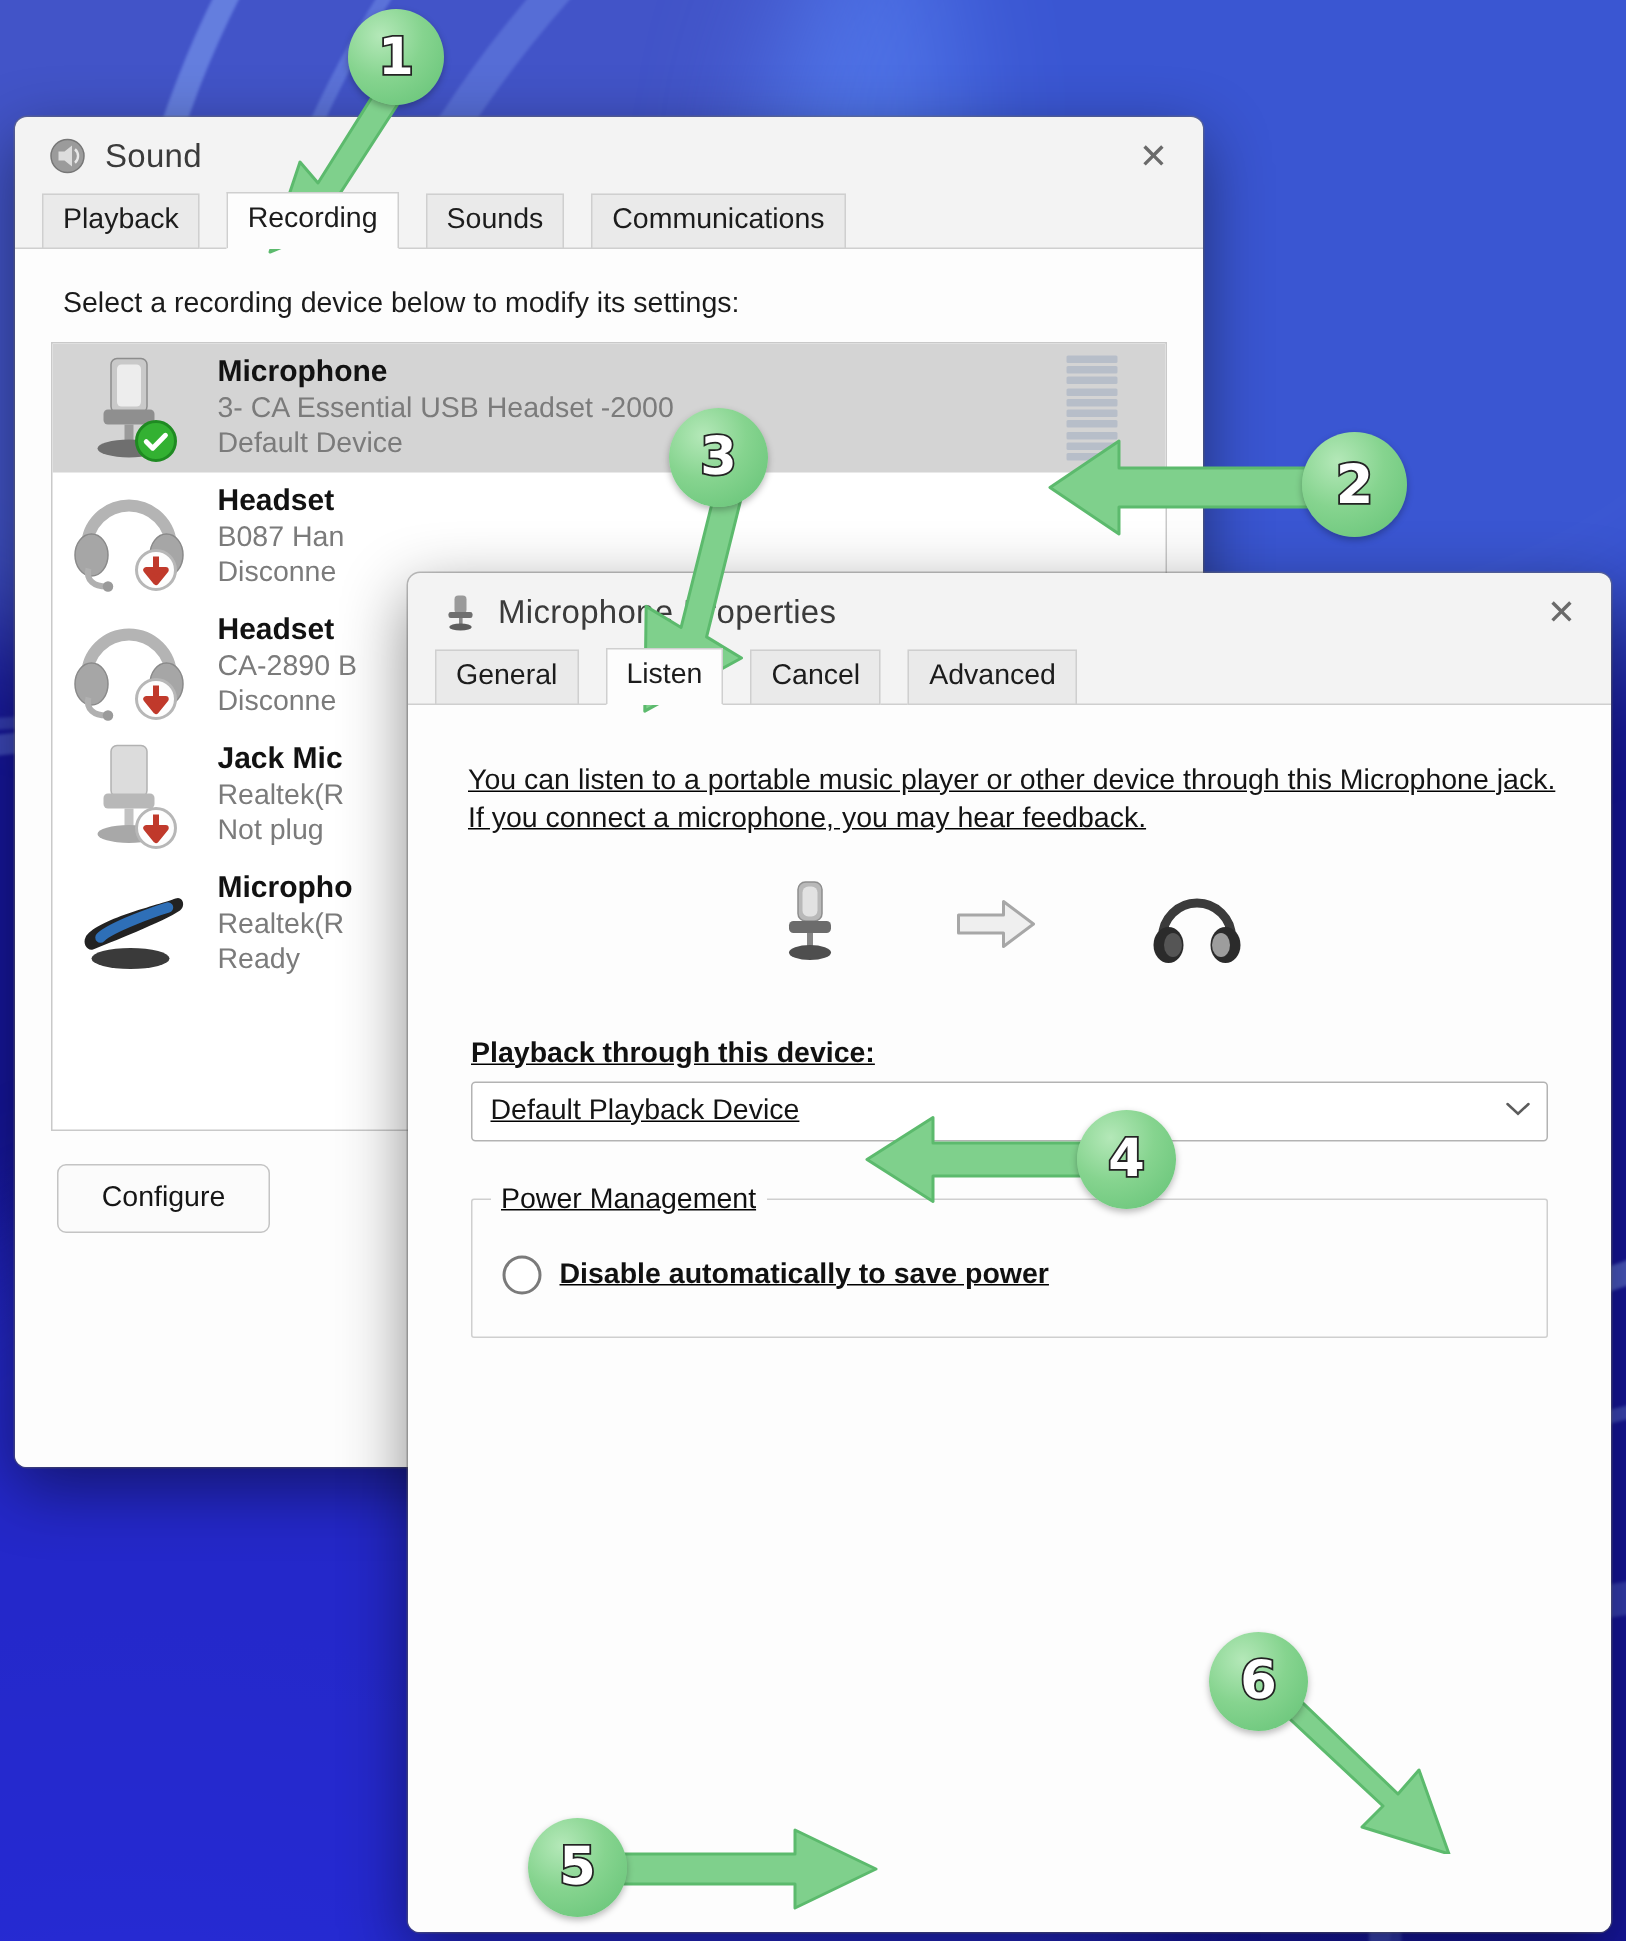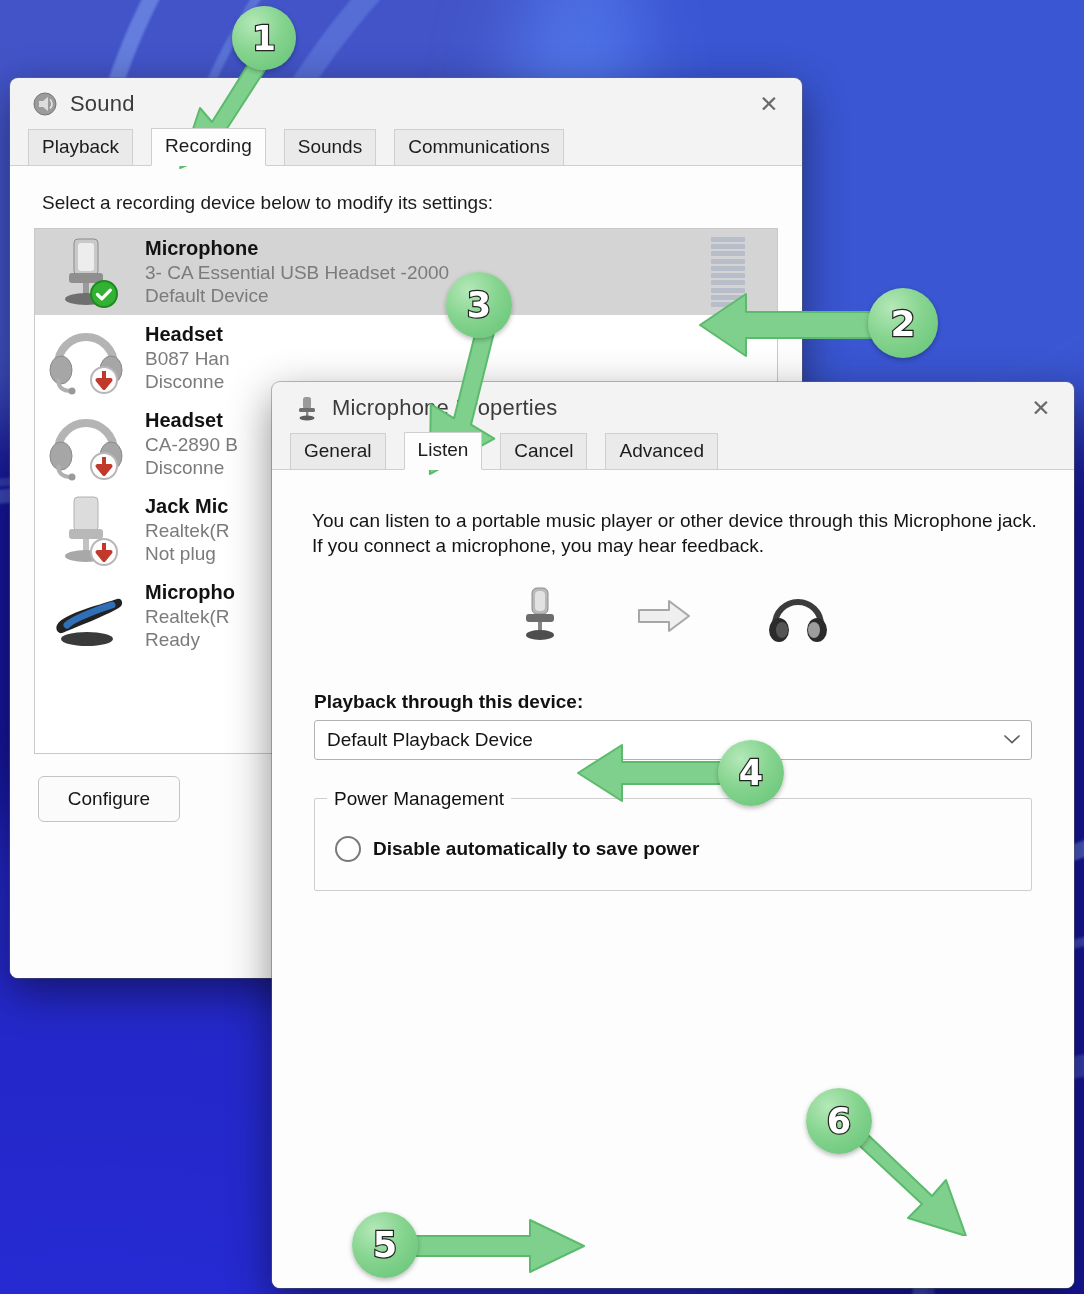--- a/index.html
+++ b/index.html
@@ -265,21 +265,21 @@
     <span class="closebtn">✕</span>
   </div>
 
   <div class="tabstrip">
     <div class="tab">General</div>
     <div class="tab active">Listen</div>
     <div class="tab">Cancel</div>
     <div class="tab">Advanced</div>
   </div>
 
-  <div class="tabbody" id="props-body" style="height:818px;position:relative;border-radius:0 0 8px 8px;">
+  <div class="tabbody" id="props-body" style="height:818px;position:relative;border-radius:0 0 8px 8px;text-decoration:underline;">
 
     <div class="ptext">You can listen to a portable music player or other device through this Microphone jack.  If you connect a microphone, you may hear feedback.</div>
 
     <div class="flow">
       <span>
         <svg viewBox="0 0 46 62" width="46" height="62">
           <rect x="15" y="3" width="16" height="26" rx="5" fill="#b9b9b9" stroke="#8e8e8e"></rect>
           <rect x="18" y="6" width="10" height="20" rx="4" fill="#e2e2e2"></rect>
           <rect x="9" y="29" width="28" height="8" rx="3" fill="#6c6c6c"></rect>
           <rect x="21" y="37" width="4" height="10" fill="#858585"></rect>

